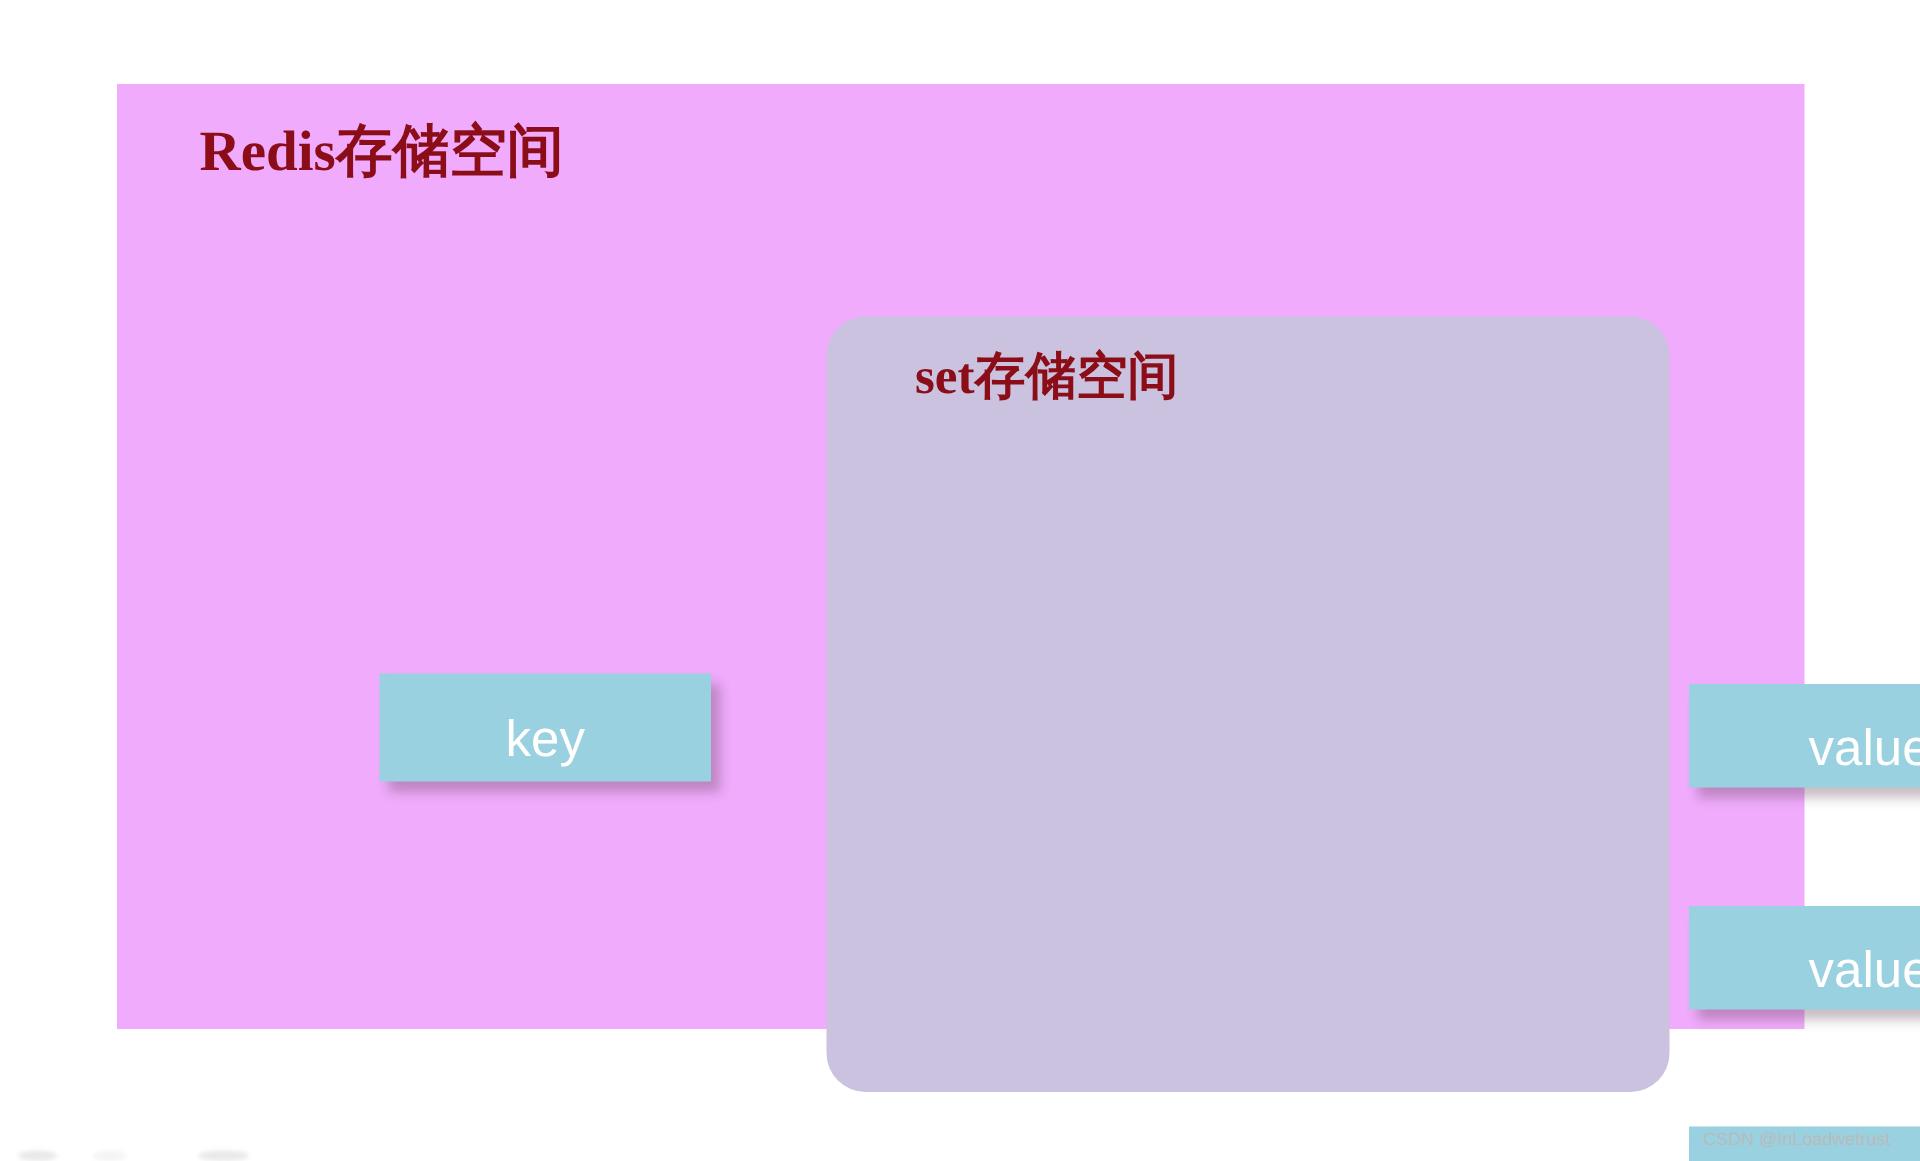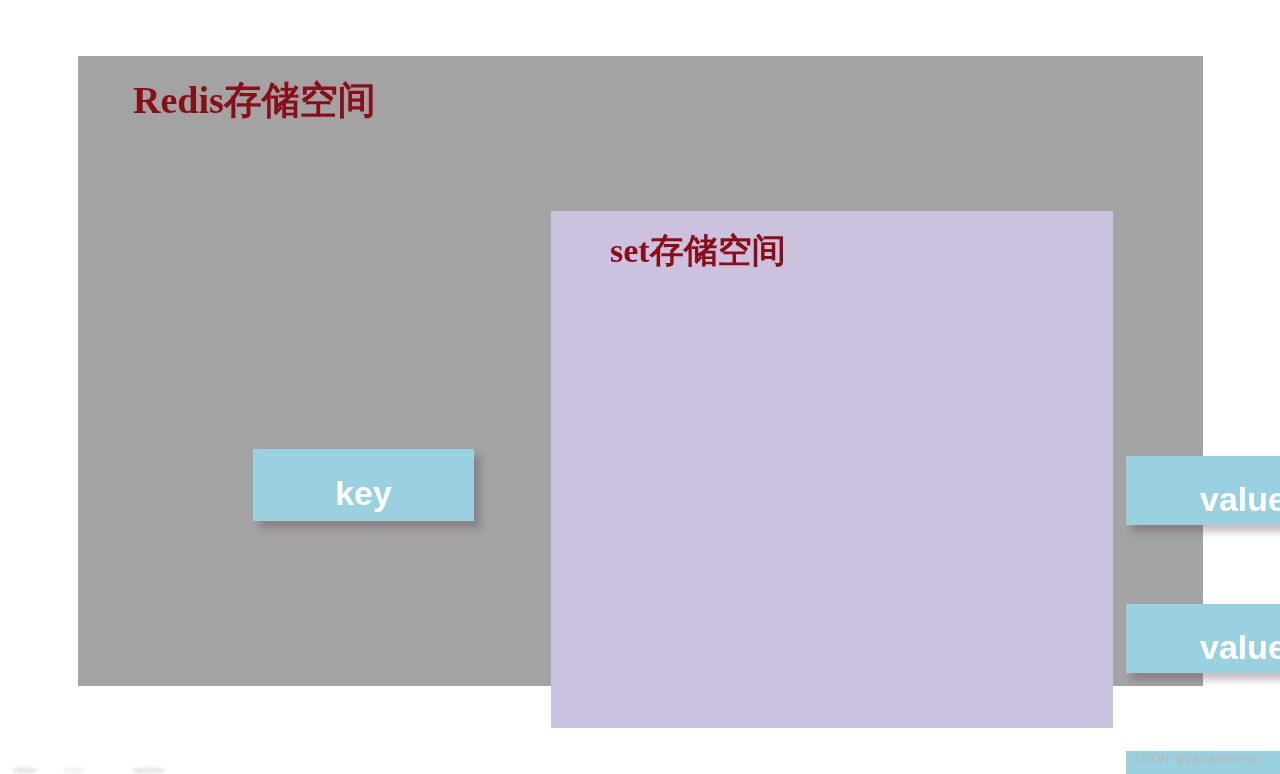--- a/index.html
+++ b/index.html
@@ -15,21 +15,21 @@
     position: relative;
   }
 
   
   #redis-panel {
     position: absolute;
     left: 78px;
     top: 56px;
     width: 1125px;
     height: 630px;
-    background: #a3a3a3;
+    background: #f0abfc;
     text-align: center;
   }
 
   #redis-title {
     position: absolute;
     left: 55px;
     top: 19px;
     font-family: "Liberation Serif", serif;
     font-weight: bold;
     font-size: 38px;
@@ -39,20 +39,21 @@
   }
 
   
   #set-panel {
     position: absolute;
     left: 473px;
     top: 155px;
     width: 562px;
     height: 517px;
     background: #cbc2df;
+    border-radius: 26px;
   }
 
   #set-title {
     position: absolute;
     left: 59px;
     top: 17px;
     font-family: "Liberation Serif", serif;
     font-weight: bold;
     font-size: 34px;
     color: #8b0d17;
@@ -62,21 +63,21 @@
   
   .shape {
     position: absolute;
     box-sizing: border-box;
     display: flex;
     align-items: center;
     box-shadow: 6px 7px 7px rgba(90, 60, 80, 0.33);
   }
 
   .shape-label {
-    font-weight: bold;
+    font-weight: normal;
     white-space: nowrap;
     line-height: 1;
     margin-top: 16px;
   }
 
   
   #key-box {
     left: 175px;
     top: 393px;
     width: 221px;

